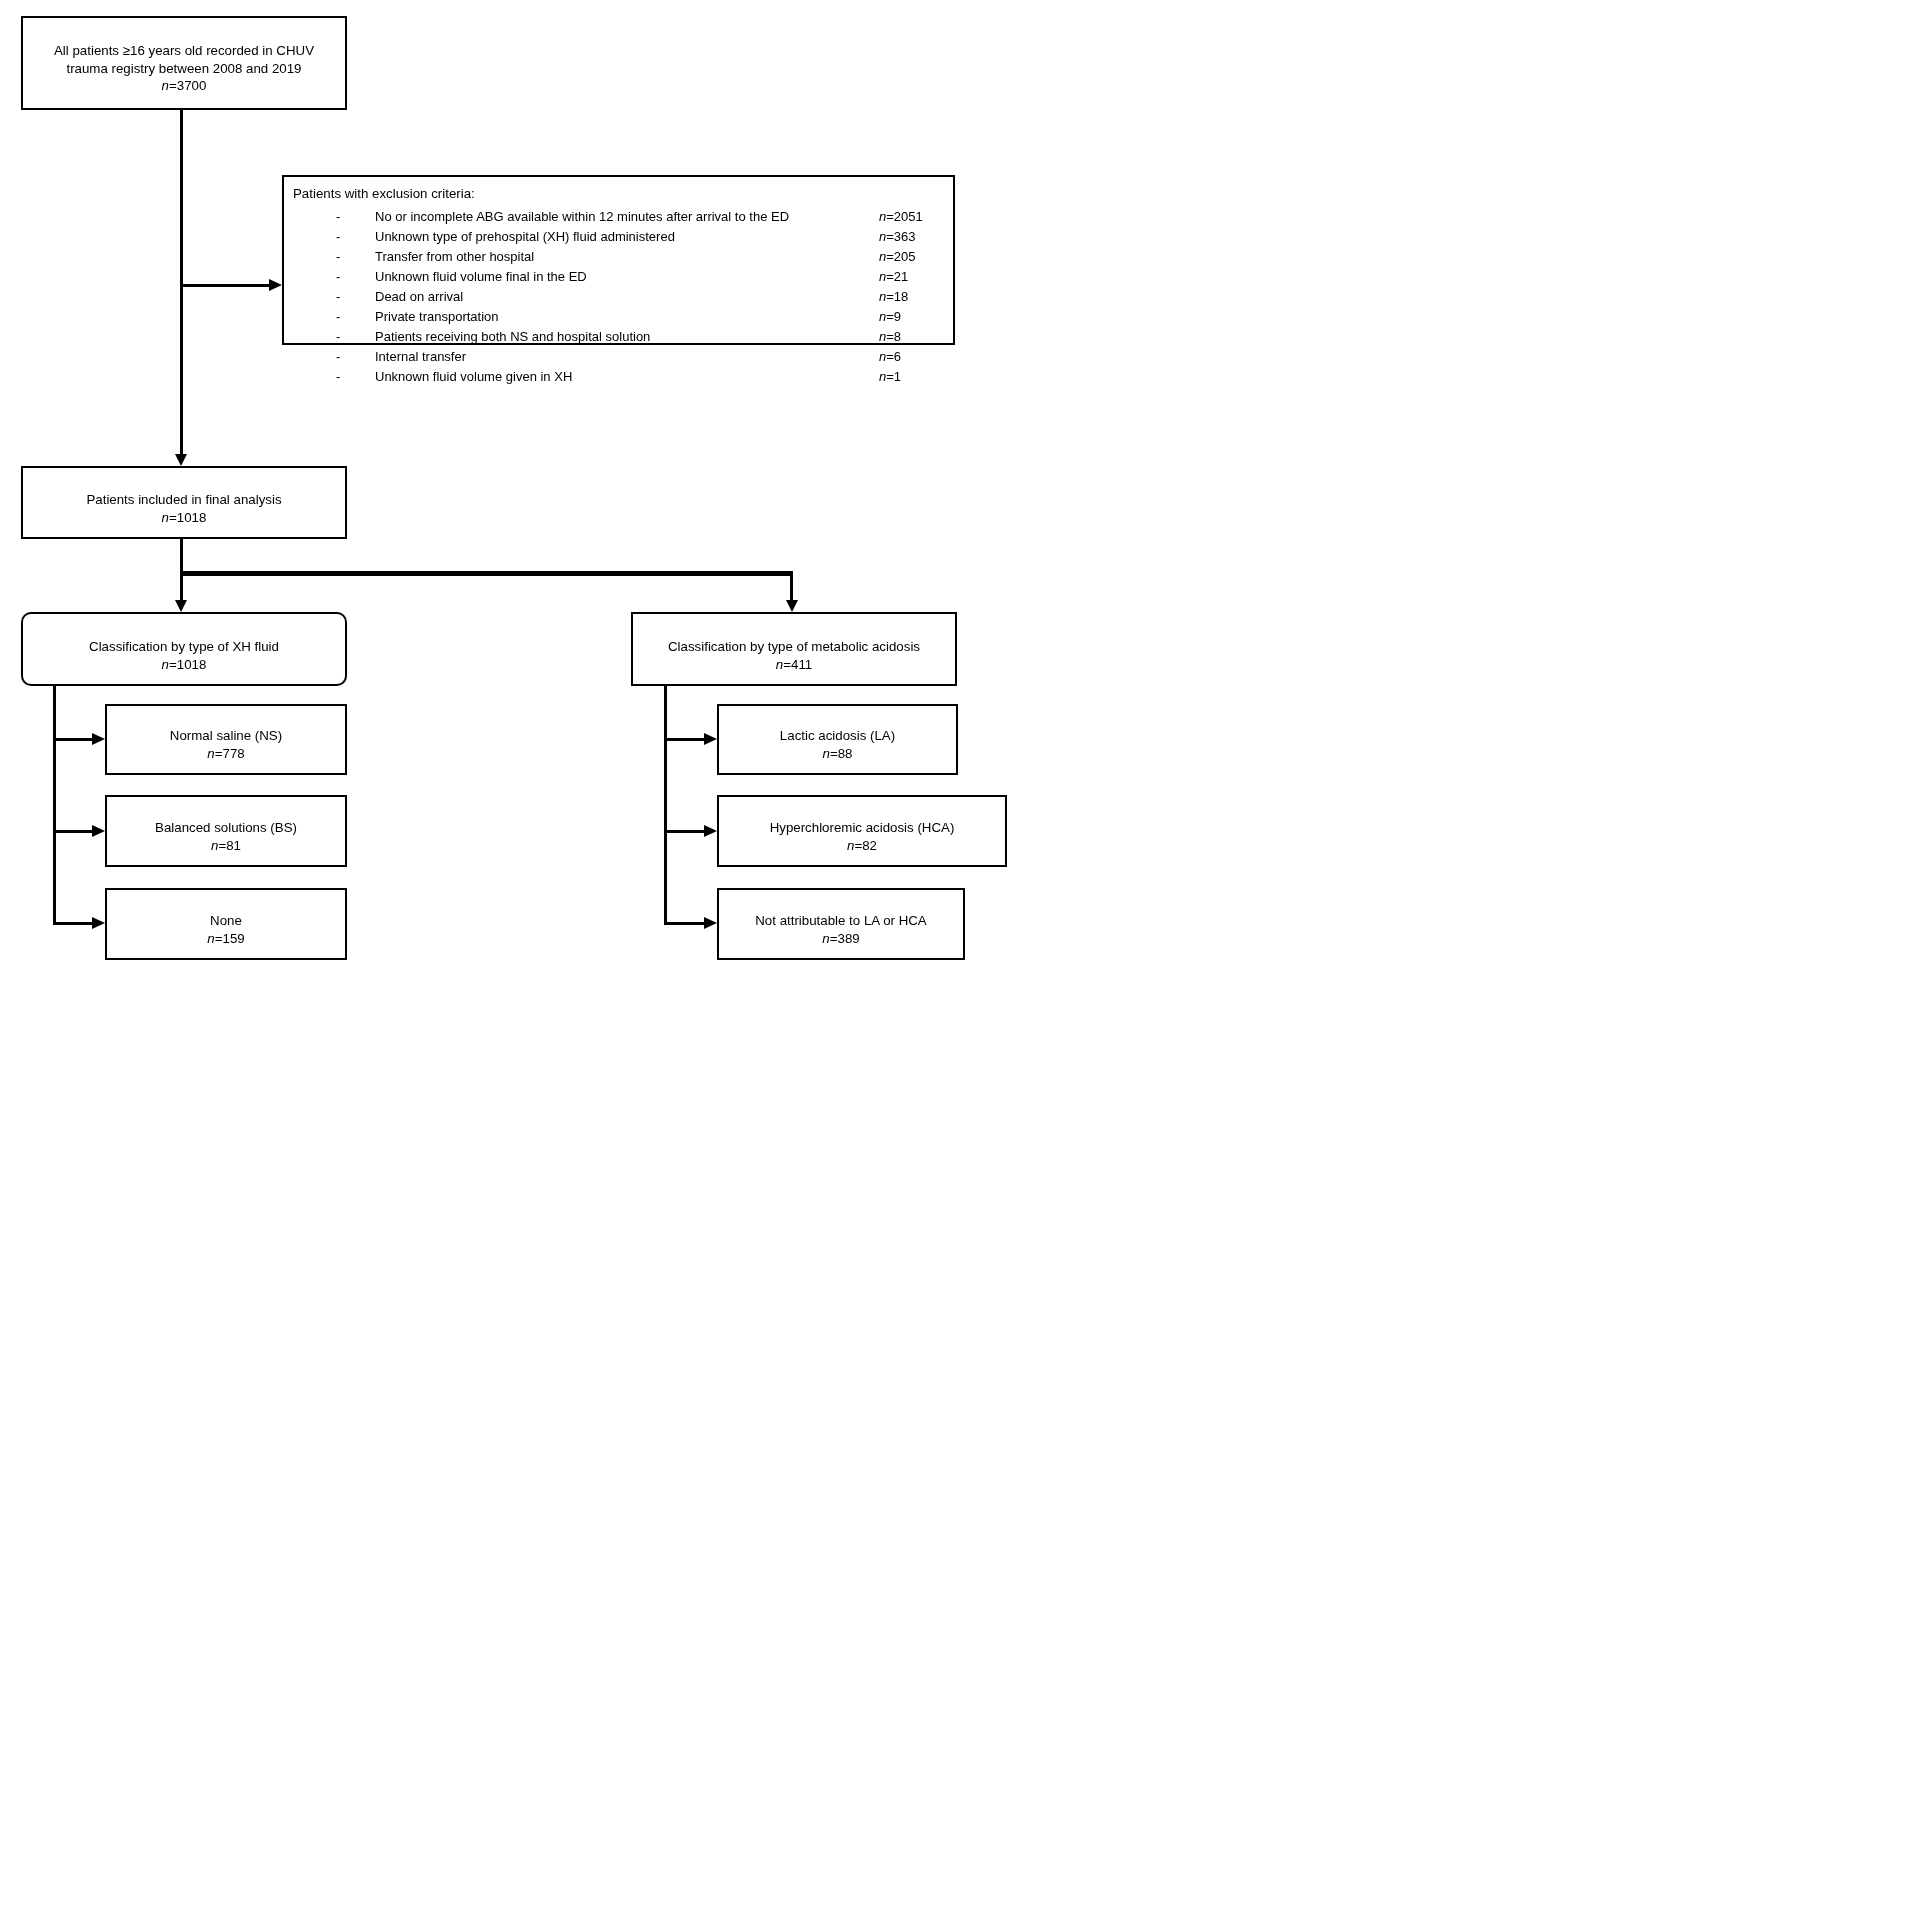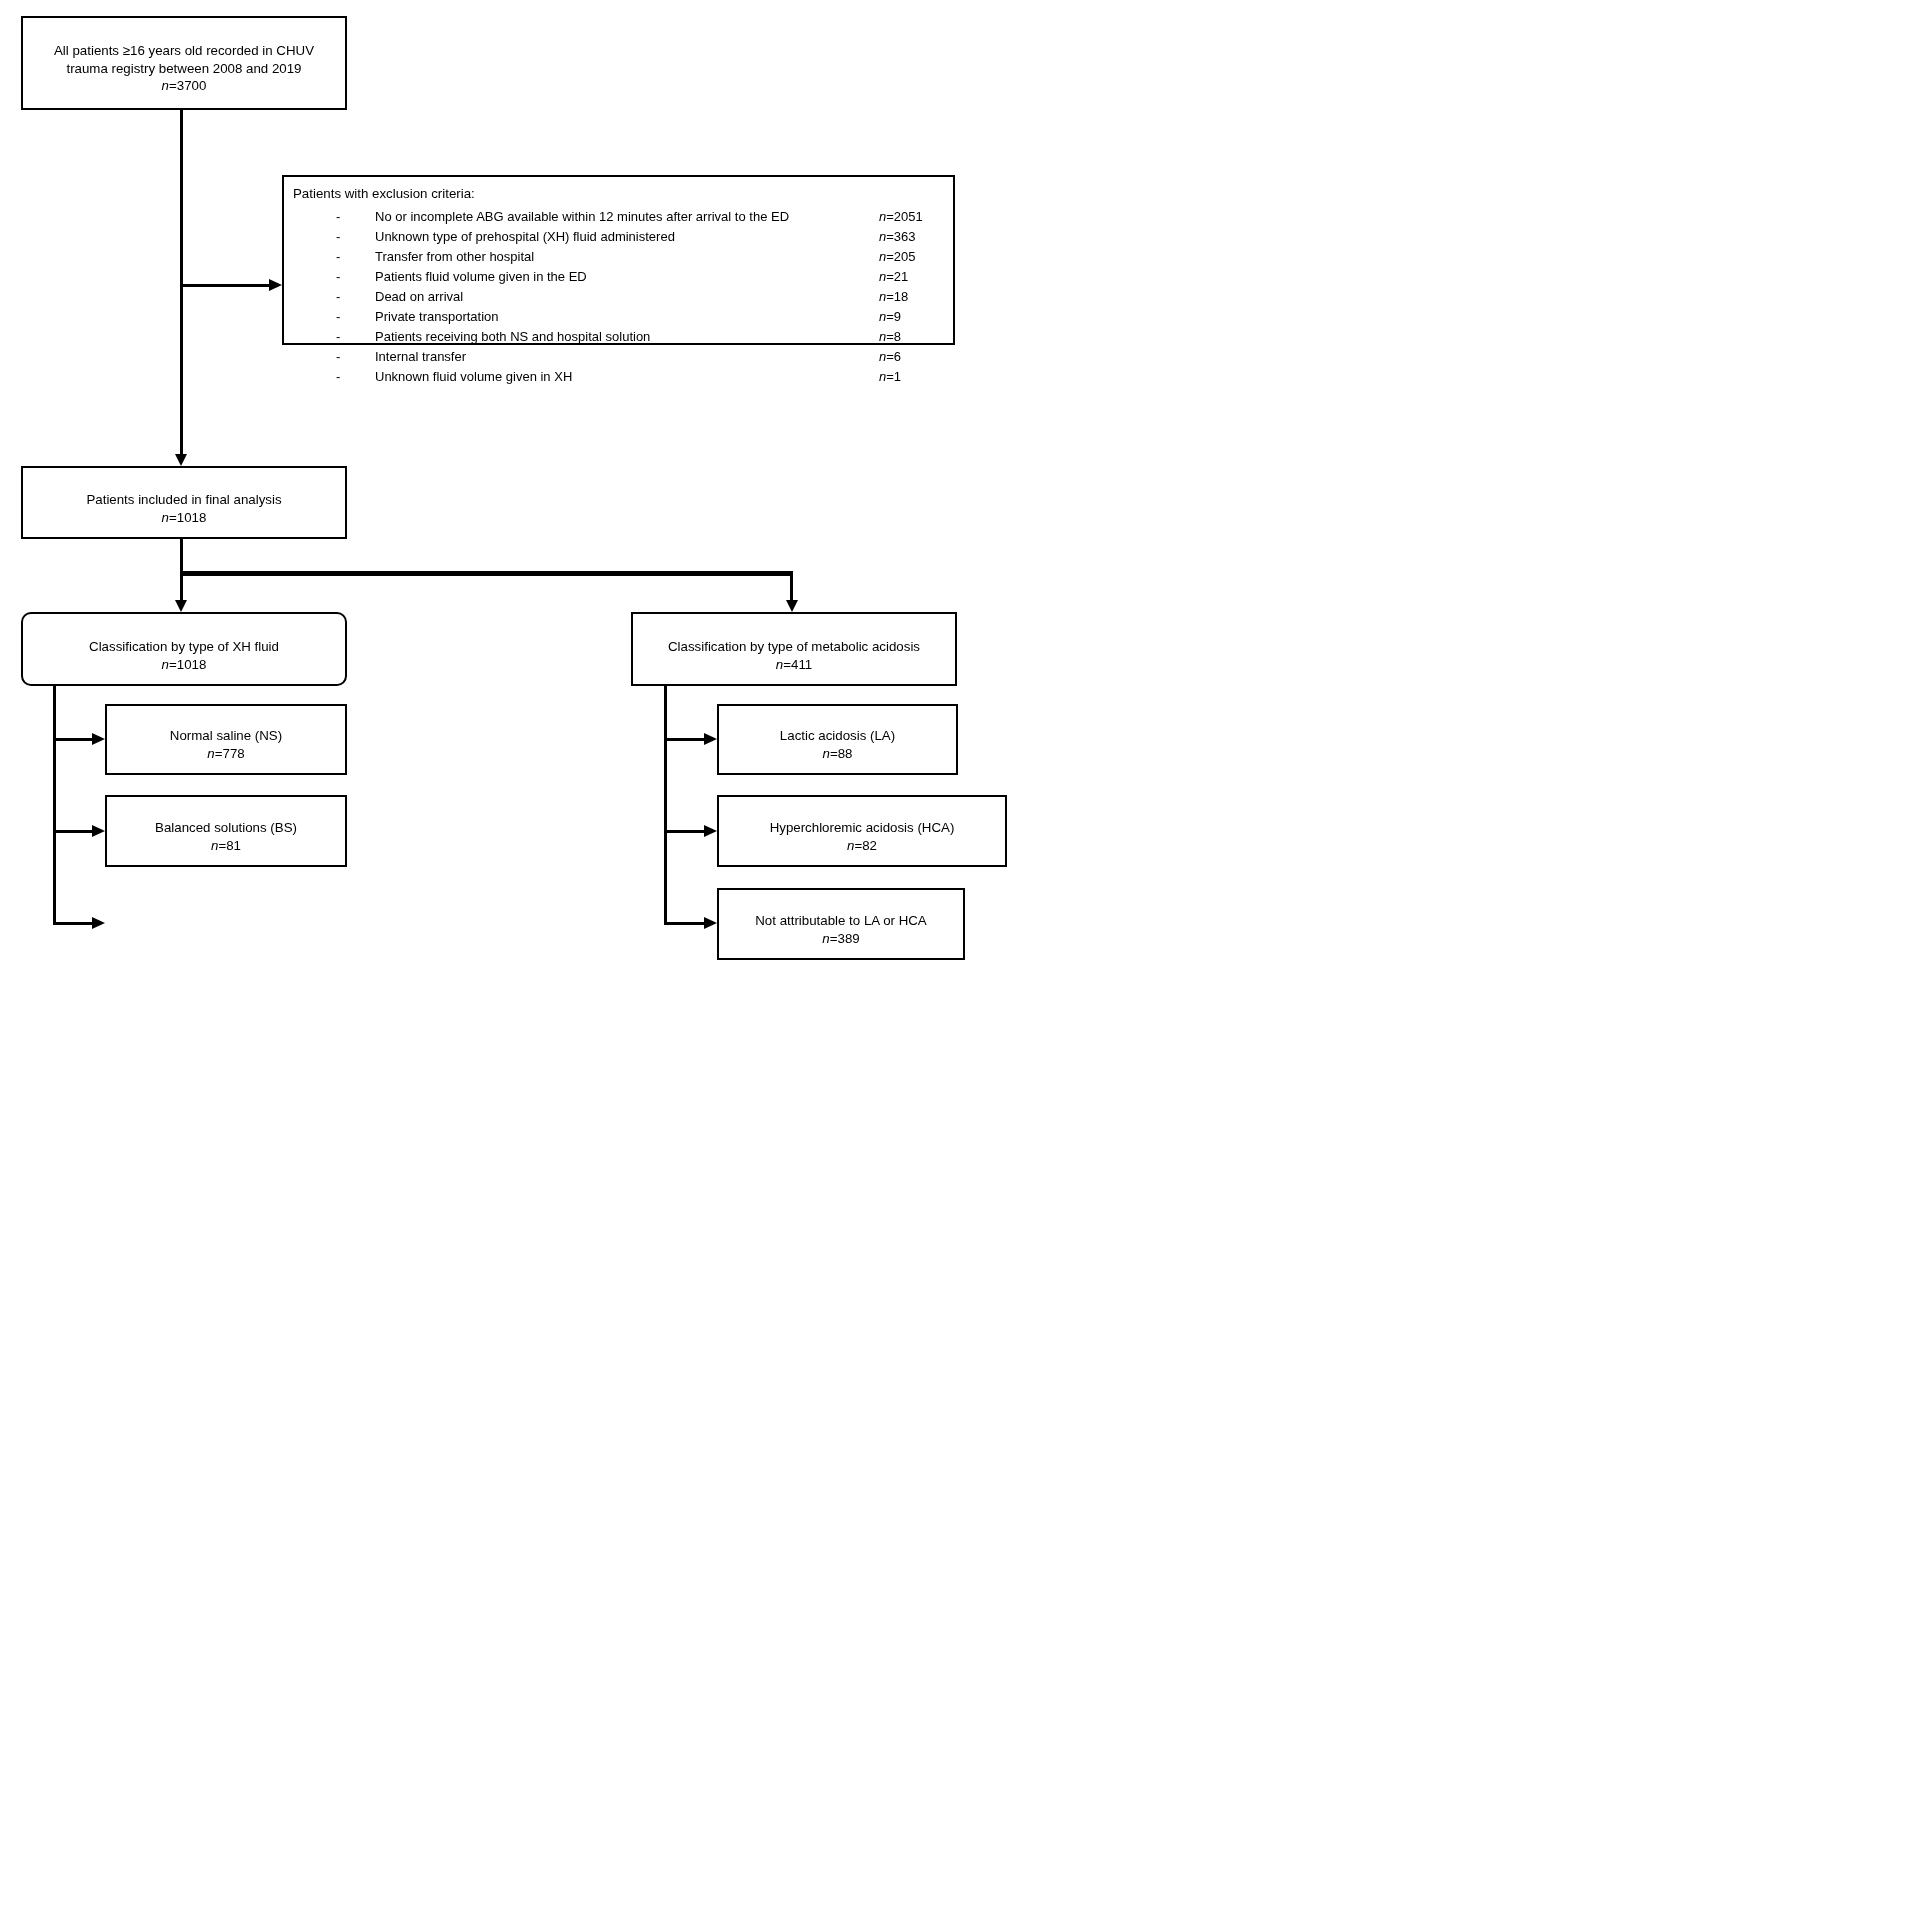--- a/index.html
+++ b/index.html
@@ -114,21 +114,21 @@
         <span class="excl-text">Unknown type of prehospital (XH) fluid administered</span>
         <span class="excl-n"><span class="nsym">n</span><span>=363</span></span>
       </div>
       <div class="excl-row">
         <span class="excl-bullet">-</span>
         <span class="excl-text">Transfer from other hospital</span>
         <span class="excl-n"><span class="nsym">n</span><span>=205</span></span>
       </div>
       <div class="excl-row">
         <span class="excl-bullet">-</span>
-        <span class="excl-text">Patients fluid volume given in the ED</span>
+        <span class="excl-text">Unknown fluid volume final in the ED</span>
         <span class="excl-n"><span class="nsym">n</span><span>=21</span></span>
       </div>
       <div class="excl-row">
         <span class="excl-bullet">-</span>
         <span class="excl-text">Dead on arrival</span>
         <span class="excl-n"><span class="nsym">n</span><span>=18</span></span>
       </div>
       <div class="excl-row">
         <span class="excl-bullet">-</span>
         <span class="excl-text">Private transportation</span>
@@ -191,20 +191,24 @@
   <div class="arrow-right" style="left:704px; top:917px;"></div>
 
   <div class="box" style="left:105px; top:704px; width:242px; height:71px;">
     <div class="box-label">Normal saline (NS)</div>
     <div class="box-n"><span class="nsym">n</span><span>=778</span></div>
   </div>
   <div class="box" style="left:105px; top:795px; width:242px; height:72px;">
     <div class="box-label">Balanced solutions (BS)</div>
     <div class="box-n"><span class="nsym">n</span><span>=81</span></div>
   </div>
+  <div class="box" style="left:105px; top:888px; width:242px; height:72px;">
+    <div class="box-label">None</div>
+    <div class="box-n"><span class="nsym">n</span><span>=159</span></div>
+  </div>
 
   <div class="box" style="left:717px; top:704px; width:241px; height:71px;">
     <div class="box-label">Lactic acidosis (LA)</div>
     <div class="box-n"><span class="nsym">n</span><span>=88</span></div>
   </div>
   <div class="box" style="left:717px; top:795px; width:290px; height:72px;">
     <div class="box-label">Hyperchloremic acidosis (HCA)</div>
     <div class="box-n"><span class="nsym">n</span><span>=82</span></div>
   </div>
   <div class="box" style="left:717px; top:888px; width:248px; height:72px;">

